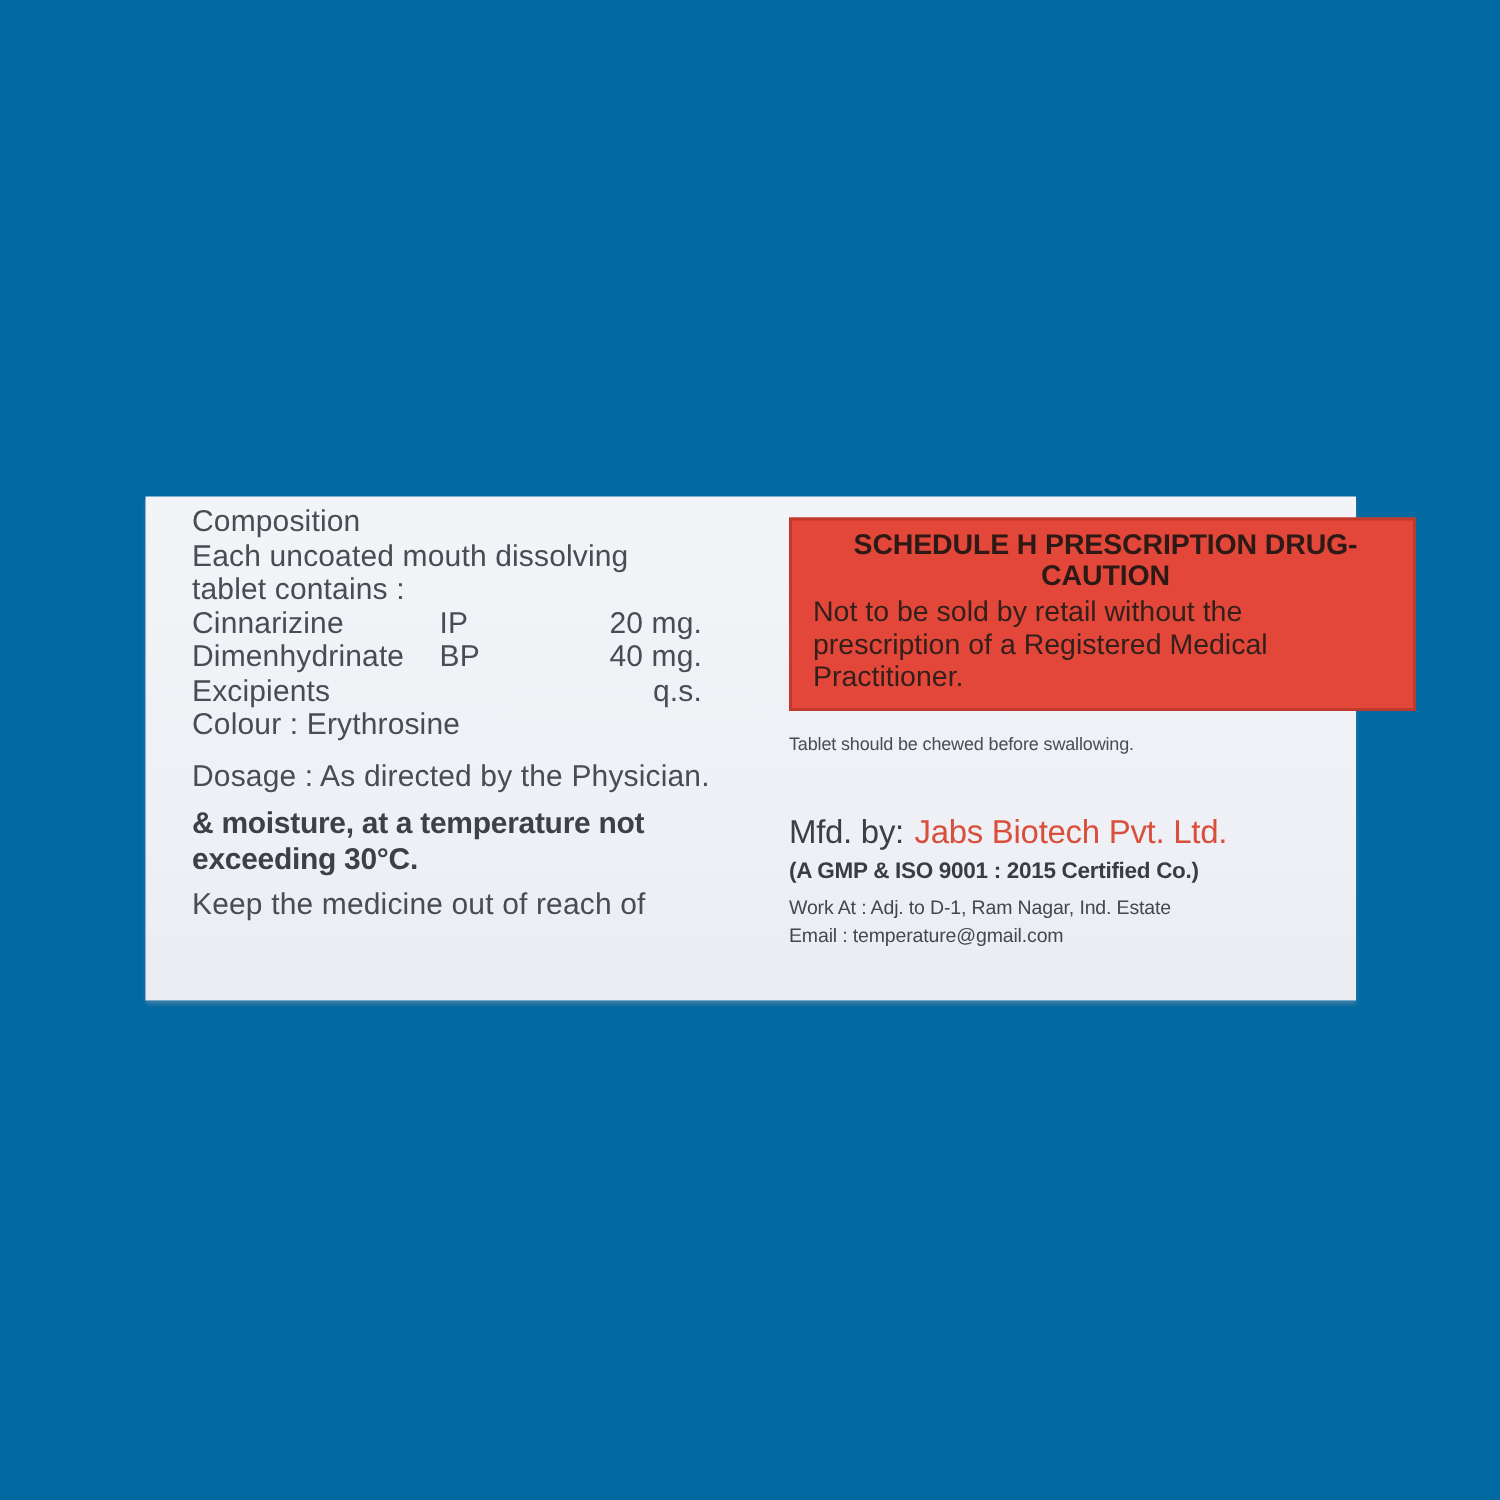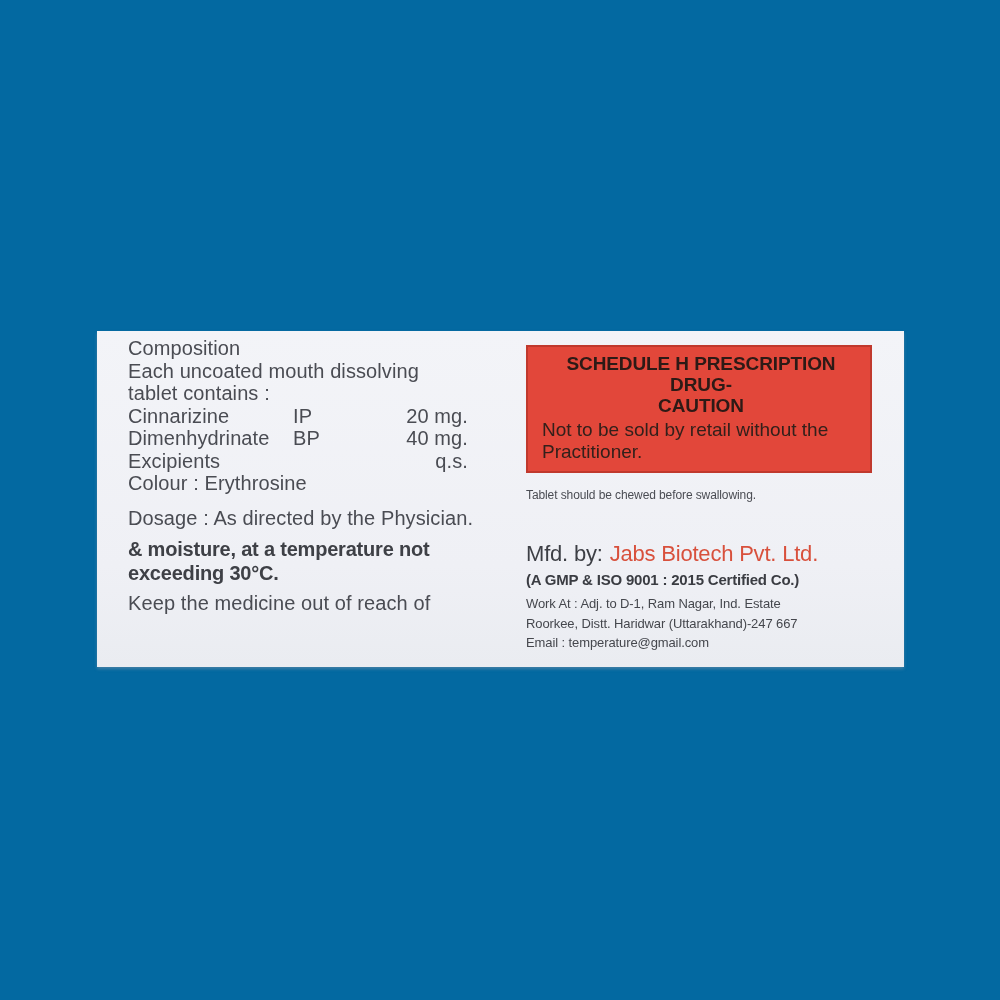--- a/index.html
+++ b/index.html
@@ -57,21 +57,21 @@
   
   .right-col {
     position: absolute;
     left: 429px;
     top: 14px;
     width: 352px;
     color: #4a4c53;
   }
   .caution-box {
     box-sizing: border-box;
-    width: 346px;
+    width: 418px;
     padding: 6px 10px 9px 14px;
     background: #e2473a;
     border: 2px solid #c0392d;
   }
   .caution-title {
     text-align: center;
     font-weight: bold;
     font-size: 19px;
     line-height: 21px;
     color: #2d1a16;
@@ -156,33 +156,33 @@
     </div>
 
     <div class="right-col">
       <div class="caution-box" style="background: rgb(226, 71, 58); border-color: rgb(192, 57, 45); color: rgb(45, 26, 22);">
         <div class="caution-title">
           <div>SCHEDULE H PRESCRIPTION DRUG-</div>
           <div>CAUTION</div>
         </div>
         <div class="caution-body">
           <div>Not to be sold by retail without the</div>
+          <div>prescription of a Registered Medical</div>
           <div>Practitioner.</div>
         </div>
       </div>
 
       <div class="chew">Tablet should be chewed before swallowing.</div>
 
       <div class="mfd">
         <span>Mfd. by:</span><span class="company" style="color: rgb(216, 80, 60);">Jabs Biotech Pvt. Ltd.</span>
       </div>
 
       <div class="cert">(A GMP &amp; ISO 9001 : 2015 Certified Co.)</div>
 
       <div class="address">
         <div>Work At : Adj. to D-1, Ram Nagar, Ind. Estate</div>
-        <div>Roorkee, Distt. Haridwar (Uttarakhand)-247 667</div>
         <div>Email : temperature@gmail.com</div>
       </div>
     </div>
 
   </div>
 </div>
 
 </body></html>

